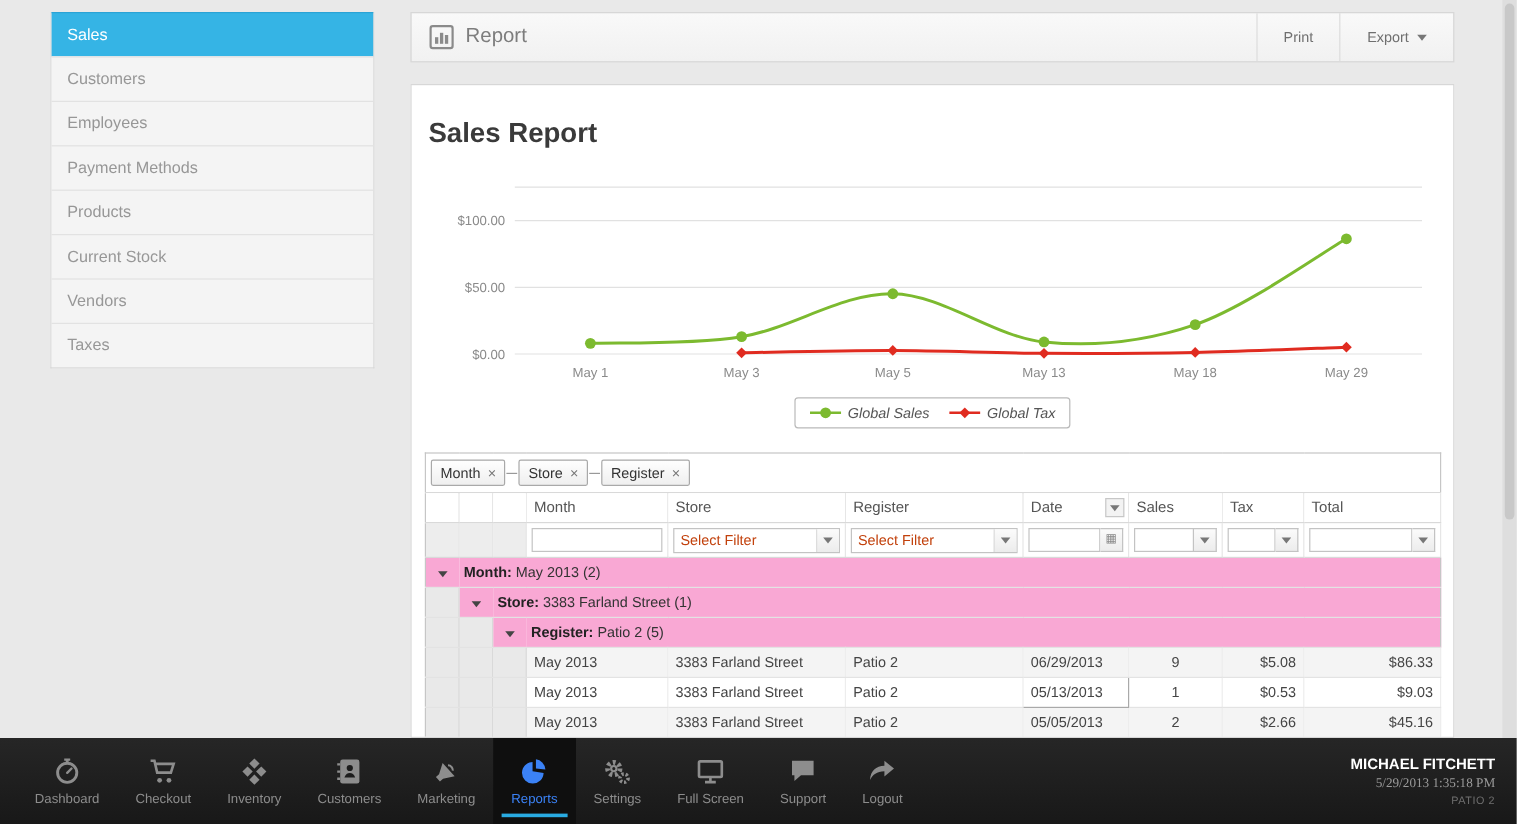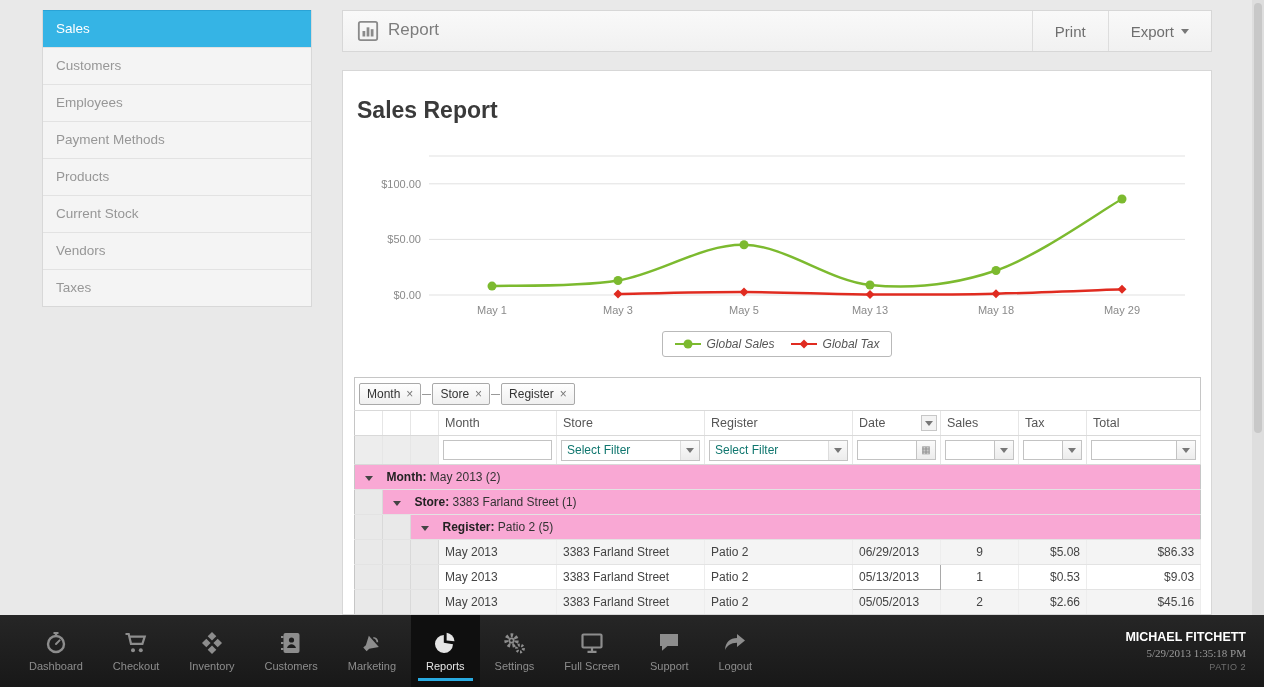--- a/index.html
+++ b/index.html
@@ -9,21 +9,21 @@
   
   .sidebar { position:absolute; left:42px; top:10px; width:270px; border:1px solid #d8d8d8; border-top:none; background:#f4f4f4; }
   .side-item { height:37px; line-height:36px; padding-left:13px; background:#f4f4f4; border-top:1px solid #e2e2e2; color:#979797; font-size:13.5px; cursor:pointer; }
   .side-item:first-child { border-top:1px solid #2aa3d6; }
   .side-item.active { background:#35b4e5; color:#fff; border-top-color:#2aa3d6; }
 
   
   .topbar { position:absolute; left:342px; top:10px; width:870px; height:42px; background:linear-gradient(#f9f9f9,#f1f1f1); border:1px solid #d7d7d7; display:flex; align-items:center; }
   .topbar-title { display:flex; align-items:flex-start; gap:9px; padding-left:14px; color:#7d7d7d; font-size:17px; }
   .topbar-spacer { flex:1; }
-  .top-btn { height:100%; display:flex; align-items:center; padding:16px 22px; font-size:15px; color:#6f6f6f; border-left:1px solid #ddd; background:transparent; cursor:pointer; gap:7px; }
+  .top-btn { height:100%; display:flex; align-items:center; padding:16px 22px; font-size:12px; color:#6f6f6f; border-left:1px solid #ddd; background:transparent; cursor:pointer; gap:7px; }
   .caret { width:0; height:0; border-left:4px solid transparent; border-right:4px solid transparent; border-top:5px solid #777; display:inline-block; }
 
   
   .card { position:absolute; left:342px; top:70px; width:870px; height:545px; background:#fff; border:1px solid #d7d7d7; padding:0 11px; overflow:hidden; }
   .report-title { margin:26px 0 0 3px; font-size:23px; font-weight:bold; color:#3a3a3a; }
   #chart-svg { display:block; width:846px; height:175px; margin-top:24px; }
   .legend-row { display:flex; justify-content:center; margin-top:8px; }
   .legend-box { display:inline-flex; align-items:center; gap:16px; border:1px solid #b9b9b9; border-radius:3px; padding:5px 12px; background:#fff;font-style:italic; }
   .legend-item { display:inline-flex; align-items:center; gap:6px; font-size:12px; color:#555; }
 
@@ -35,21 +35,21 @@
   .chip-link { display:inline-block; width:9px; border-top:1px solid #999; vertical-align:middle; margin:0 1px; }
   .header-row th { height:25px; background:#fff; border-bottom:1px solid #d9d9d9; border-right:1px solid #e6e6e6; font-weight:normal; color:#555; font-size:12.5px; text-align:left; padding:0 6px; position:relative; cursor:pointer; }
   .header-row th.indent { border-right:1px solid #e6e6e6; }
   .hdr-caret-btn { position:absolute; right:3px; top:4px; width:16px; height:16px; border:1px solid #c7c7c7; background:#f3f3f3; display:flex; align-items:center; justify-content:center; cursor:pointer; }
   .filter-row td { height:29px; border-bottom:1px solid #d9d9d9; border-right:1px solid #e6e6e6; padding:0 4px; background:#fff; }
   .filter-row td.indent { background:#ededed; }
   .f-input { width:100%; height:20px; border:1px solid #c3c3c3; font-size:12px; padding:0 4px; color:#444; background:#fff; }
   .f-combo { display:flex; align-items:center; gap:0; }
   .f-combo .f-input { flex:1; min-width:10px; }
   .f-btn { width:19px; height:20px; border:1px solid #c3c3c3; border-left:none; background:linear-gradient(#fbfbfb,#ececec); display:flex; align-items:center; justify-content:center; cursor:pointer; flex:none; }
-  .f-select { display:flex; align-items:center; height:21px; border:1px solid #c3c3c3; background:#fff; font-size:12px; color:#0f766e; padding-left:5px; cursor:pointer; }
+  .f-select { display:flex; align-items:center; height:21px; border:1px solid #c3c3c3; background:#fff; font-size:12px; color:#c2410c; padding-left:5px; cursor:pointer; }
   .f-select .sel-label { flex:1; }
   .f-select .f-btn { border:none; border-left:1px solid #ddd; height:19px; }
   .cal-glyph { font-size:10px; color:#8a8a8a; line-height:1; }
 
   .group-row td { height:25px; border-bottom:1px solid #e3e3e3; background:#f9a8d4; }
   td.g-indent { background:#e9e9e9; border-right:1px solid #d9d9d9; }
   td.g-arrow { text-align:center; cursor:pointer; }
   .tri-down { display:inline-block; width:0; height:0; border-left:4px solid transparent; border-right:4px solid transparent; border-top:5px solid #444; }
   .group-text { padding-left:4px; color:#333; }
   .group-text b { color:#222; }
@@ -64,21 +64,21 @@
 
   
   .scroll-track { position:absolute; right:0; top:0; width:12px; height:615px; background:#dedede; }
   .scroll-thumb { position:absolute; left:2px; top:3px; width:8px; height:430px; background:#c8c8c8; border-radius:4px; }
 
   
   .bottom-bar { position:absolute; left:0; bottom:0; width:1264px; height:72px; background:linear-gradient(#262626,#181818); display:flex; align-items:stretch; }
   .nav-item { position:relative; display:flex; flex-direction:column; align-items:center; justify-content:center; gap:5px; padding:0 15px; color:#8d8d8d; cursor:pointer; }
   .nav-item .nav-label { font-size:11px; }
   .nav-item svg { display:block; }
-  .nav-item.active { background:#0f0f0f; color:#e5e5e5; }
+  .nav-item.active { background:#0f0f0f; color:#3b82f6; }
   .nav-item.active::after { content:''; position:absolute; left:7px; right:7px; bottom:6px; height:3px; background:#29abe2; }
   .nav-first { margin-left:14px; }
   .user-block { margin-left:auto; align-self:center; text-align:right; padding-right:18px; line-height:1.35; }
   .user-name { color:#fff; font-size:12.5px; font-weight:bold; }
   .user-date { color:#9a9a9a; font-size:11px;font-family:Liberation Serif, serif; }
   .user-register { color:#6f6f6f; font-size:9px; letter-spacing:0.5px; }
 </style>
 </head>
 <body>
 

